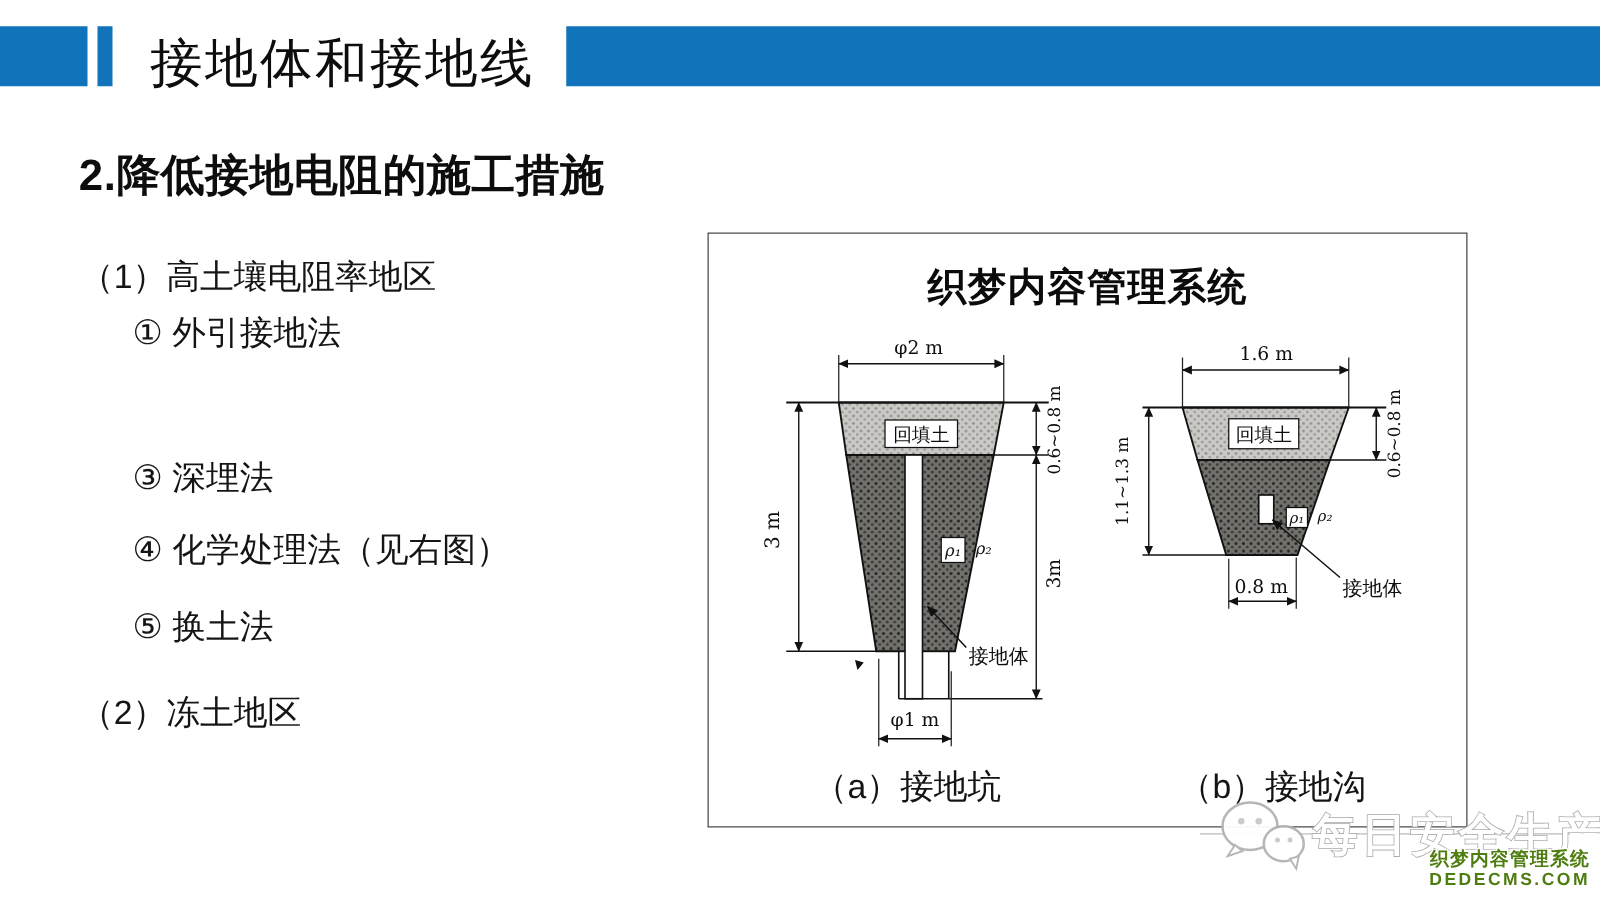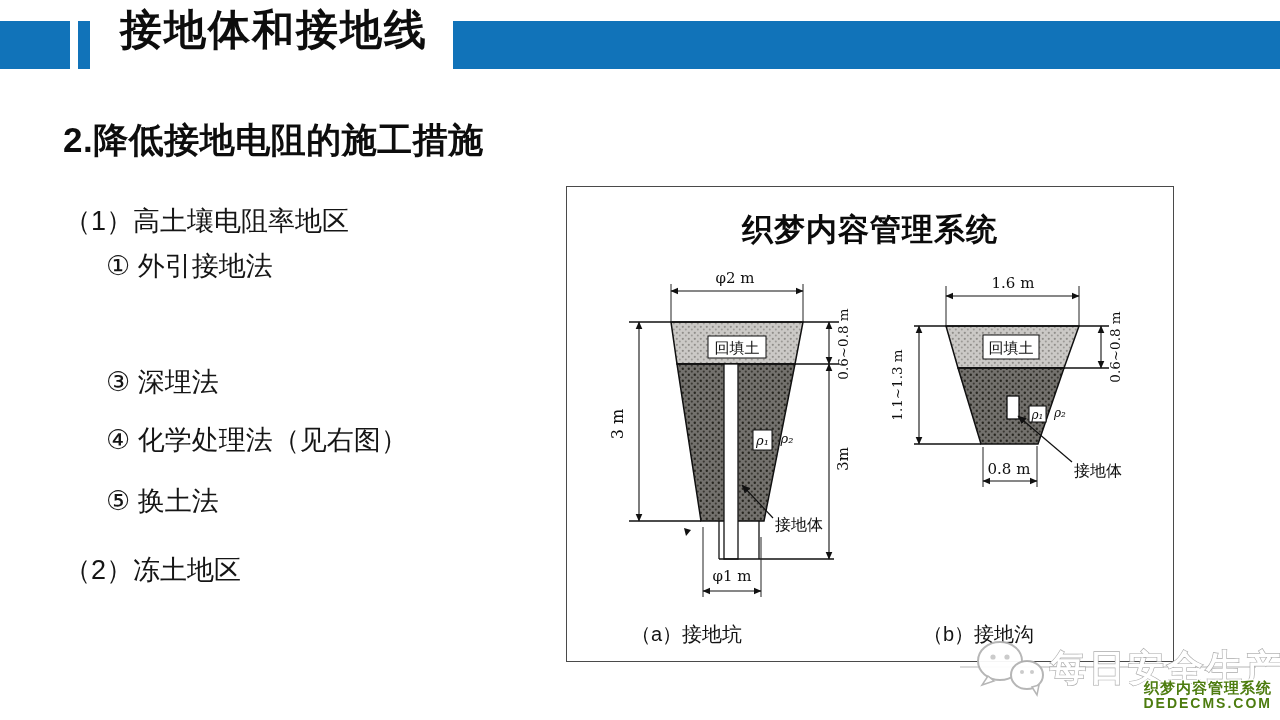--- a/index.html
+++ b/index.html
@@ -2,35 +2,35 @@
 <html><head>
 <meta charset="utf-8">
 <style>
   html,body{margin:0;padding:0;background:#ffffff;}
   .slide{position:relative;width:1280px;height:720px;background:#ffffff;overflow:hidden;
          font-family:"Liberation Sans","DejaVu Sans",sans-serif;color:#111;}
   
   .hdr-block{position:absolute;left:0;top:21px;width:70px;height:48px;background:#1173b9;}
   .hdr-stripe{position:absolute;left:78px;top:21px;width:12px;height:48px;background:#1173b9;}
   .hdr-bar{position:absolute;left:453px;top:21px;width:827px;height:48px;background:#1173b9;}
-  .slide-title{position:absolute;left:120px;top:4px;height:52px;line-height:52px;
-               font-size:42px;font-weight:bold;letter-spacing:2px;color:#0d0d0d;white-space:nowrap;}
+  .slide-title{position:absolute;left:120px;top:25px;height:52px;line-height:52px;
+               font-size:42px;font-weight:normal;letter-spacing:2px;color:#0d0d0d;white-space:nowrap;}
   
   .section-heading{position:absolute;left:63px;top:117px;font-size:35px;font-weight:bold;
                    letter-spacing:0.5px;color:#0d0d0d;white-space:nowrap;}
   .li{position:absolute;font-size:27px;color:#151515;white-space:nowrap;}
   .li.l1{left:64px;margin-top:12px;}
   .li.l2{left:106px;}
   
   .panel{position:absolute;left:566px;top:186px;width:608px;height:476px;background:#fff;
          border:1px solid #4a4a4a;box-sizing:border-box;}
   .panel-title{position:absolute;left:0;top:22px;width:100%;text-align:center;
                font-size:31px;font-weight:bold;color:#0b0b0b;letter-spacing:1px;}
   .figure-svg{position:absolute;left:0;top:0;width:606px;height:474px;}
-  .caption{position:absolute;top:424px;font-size:20px;color:#141414;white-space:nowrap;text-align:left;margin-top:10px;}
+  .caption{position:absolute;top:424px;font-size:27px;color:#141414;white-space:nowrap;text-align:center;}
   .caption.a{left:64px;width:190px;}
   .caption.b{left:356px;width:190px;}
   
   .wm-svg{position:absolute;left:958px;top:628px;width:322px;height:72px;}
   .cms{position:absolute;left:1020px;top:680px;width:252px;text-align:right;line-height:1.05;
        color:#4d7c0f;font-weight:bold;
        text-shadow:1px 1px 0 #fff,-1px -1px 0 #fff,1px -1px 0 #fff,-1px 1px 0 #fff,0 0 3px #fff;}
   .cms .l1{font-size:15px;letter-spacing:1px;}
   .cms .l2{font-size:14px;letter-spacing:2px;}
   

